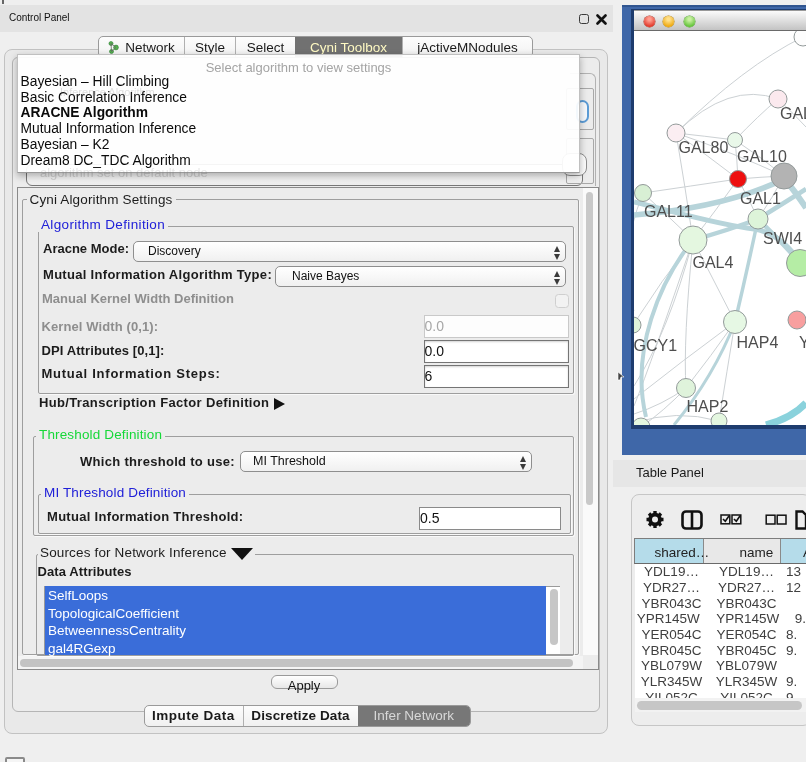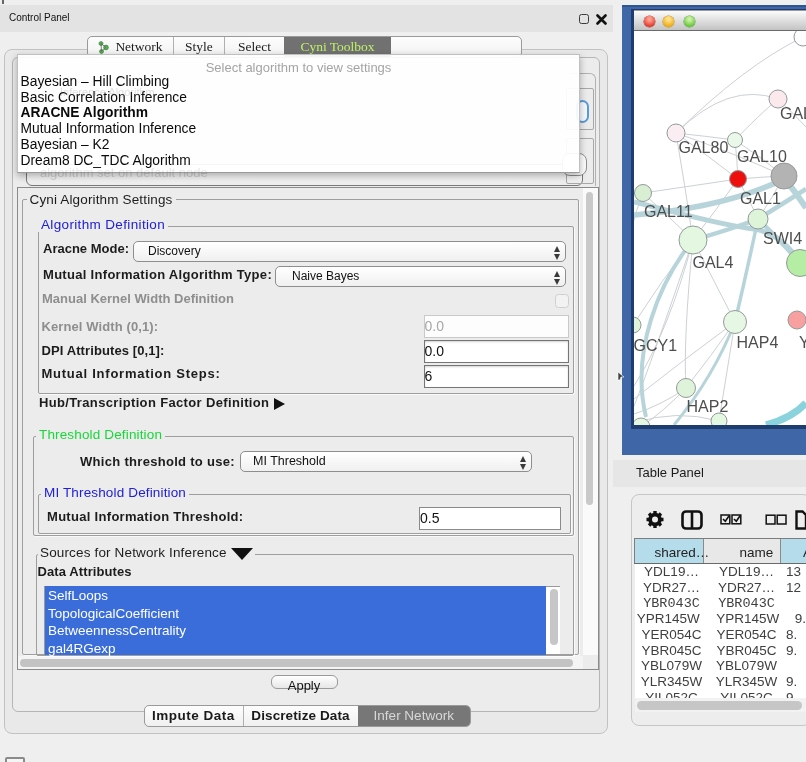--- a/index.html
+++ b/index.html
@@ -21,33 +21,34 @@
 <div class="abs" style="left:9px;top:12px;font-size:10px;color:#111;">Control Panel</div>
 <div class="abs" style="left:579px;top:14px;width:10px;height:10px;border:1.5px solid #3a3a3a;border-radius:2.5px;"></div>
 <svg class="abs" style="left:596px;top:14px;" width="11" height="11" viewBox="0 0 11 11">
     <path d="M1.5,1.5 L9.5,9.5 M9.5,1.5 L1.5,9.5" stroke="#111" stroke-width="2.6" stroke-linecap="round"></path>
   </svg>
 
 <div class="abs" style="left:4px;top:49px;width:604px;height:685px;background:#e9e9e9;border:1px solid #c2c2c2;border-radius:8px;"></div>
 
 <div class="abs" style="left:12px;top:57px;width:588px;height:655px;background:#ececec;border:1px solid #b5b5b5;border-radius:6px;"></div>
 
-<div class="abs" style="left:87px;top:36px;width:435px;height:22px;border:1px solid #9a9a9a;border-radius:5px;background:linear-gradient(#fdfdfd,#f1f1f1);display:flex;font-size:13.5px;color:#1a1a1a;overflow:hidden;font-family:Liberation Serif, serif;">
+<div class="abs" style="left:98px;top:36px;width:435px;height:22px;border:1px solid #9a9a9a;border-radius:5px;background:linear-gradient(#fdfdfd,#f1f1f1);display:flex;font-size:13.5px;color:#1a1a1a;overflow:hidden;">
   <div style="width:86px;border-right:1px solid #b0b0b0;display:flex;align-items:center;justify-content:center;gap:5px;">
     <svg width="12" height="13" viewBox="0 0 12 13">
         <circle cx="3" cy="2.5" r="2" fill="#55b24f" stroke="#2e7d32" stroke-width="0.6"></circle>
         <circle cx="8" cy="6.5" r="2.4" fill="#55b24f" stroke="#2e7d32" stroke-width="0.6"></circle>
         <circle cx="3.5" cy="10.5" r="2" fill="#55b24f" stroke="#2e7d32" stroke-width="0.6"></circle>
         <path d="M3 2.5 L3.5 10.5 M3 2.5 L8 6.5 M3.5 10.5 L8 6.5" stroke="#666" stroke-width="0.8" fill="none"></path>
       </svg>
     <span>Network</span>
   </div>
   <div style="width:51px;border-right:1px solid #b0b0b0;display:flex;align-items:center;justify-content:center;">Style</div>
   <div style="width:59px;display:flex;align-items:center;justify-content:center;">Select</div>
-  <div style="width:107px;background:#717171;color:#bef264;display:flex;align-items:center;justify-content:center;">Cyni Toolbox</div>
+  <div style="width:107px;background:#717171;color:#fef9c3;display:flex;align-items:center;justify-content:center;">Cyni Toolbox</div>
+  <div style="flex:1;border-left:1px solid #b0b0b0;display:flex;align-items:center;justify-content:center;">jActiveMNodules</div>
 </div>
 
 <div class="abs" style="left:26px;top:164px;width:557px;height:22px;background:linear-gradient(#ffffff,#ededed);border:1px solid #777;border-radius:6px;"></div>
 <div class="abs" style="left:40px;top:165px;font-size:13px;color:#e2e2e2;">algorithm set on default node</div>
 
 <div class="abs" style="left:17px;top:187px;width:582px;height:483px;background:#ececec;border:1px solid #8a8a8a;"></div>
 
 <div class="abs" style="left:583px;top:188px;width:15px;height:467px;background:#fafafa;"></div>
 <div class="abs" style="left:585.5px;top:192px;width:7px;height:313px;background:#c9c9c9;border-radius:4px;"></div>
 
@@ -252,21 +253,21 @@
   <div style="display:flex;height:15.7px;align-items:center;">
       <div style="width:73px;text-align:center;">YDL19…</div>
       <div style="width:77px;text-align:center;">YDL19…</div>
       <div style="padding-left:1px;">13</div>
     </div>
   <div style="display:flex;height:15.7px;align-items:center;">
       <div style="width:73px;text-align:center;">YDR27…</div>
       <div style="width:77px;text-align:center;">YDR27…</div>
       <div style="padding-left:1px;">12</div>
     </div>
-  <div style="display:flex;height:15.7px;align-items:center;font-family:Liberation Mono, monospace;">
+  <div style="display:flex;height:15.7px;align-items:center;">
       <div style="width:73px;text-align:center;">YBR043C</div>
       <div style="width:77px;text-align:center;">YBR043C</div>
       <div></div>
     </div>
   <div style="display:flex;height:15.7px;align-items:center;gap:11px;">
       <div style="width:73px;text-align:center;">YPR145W</div>
       <div style="width:77px;text-align:center;">YPR145W</div>
       <div style="padding-left:1px;">9.</div>
     </div>
   <div style="display:flex;height:15.7px;align-items:center;">

